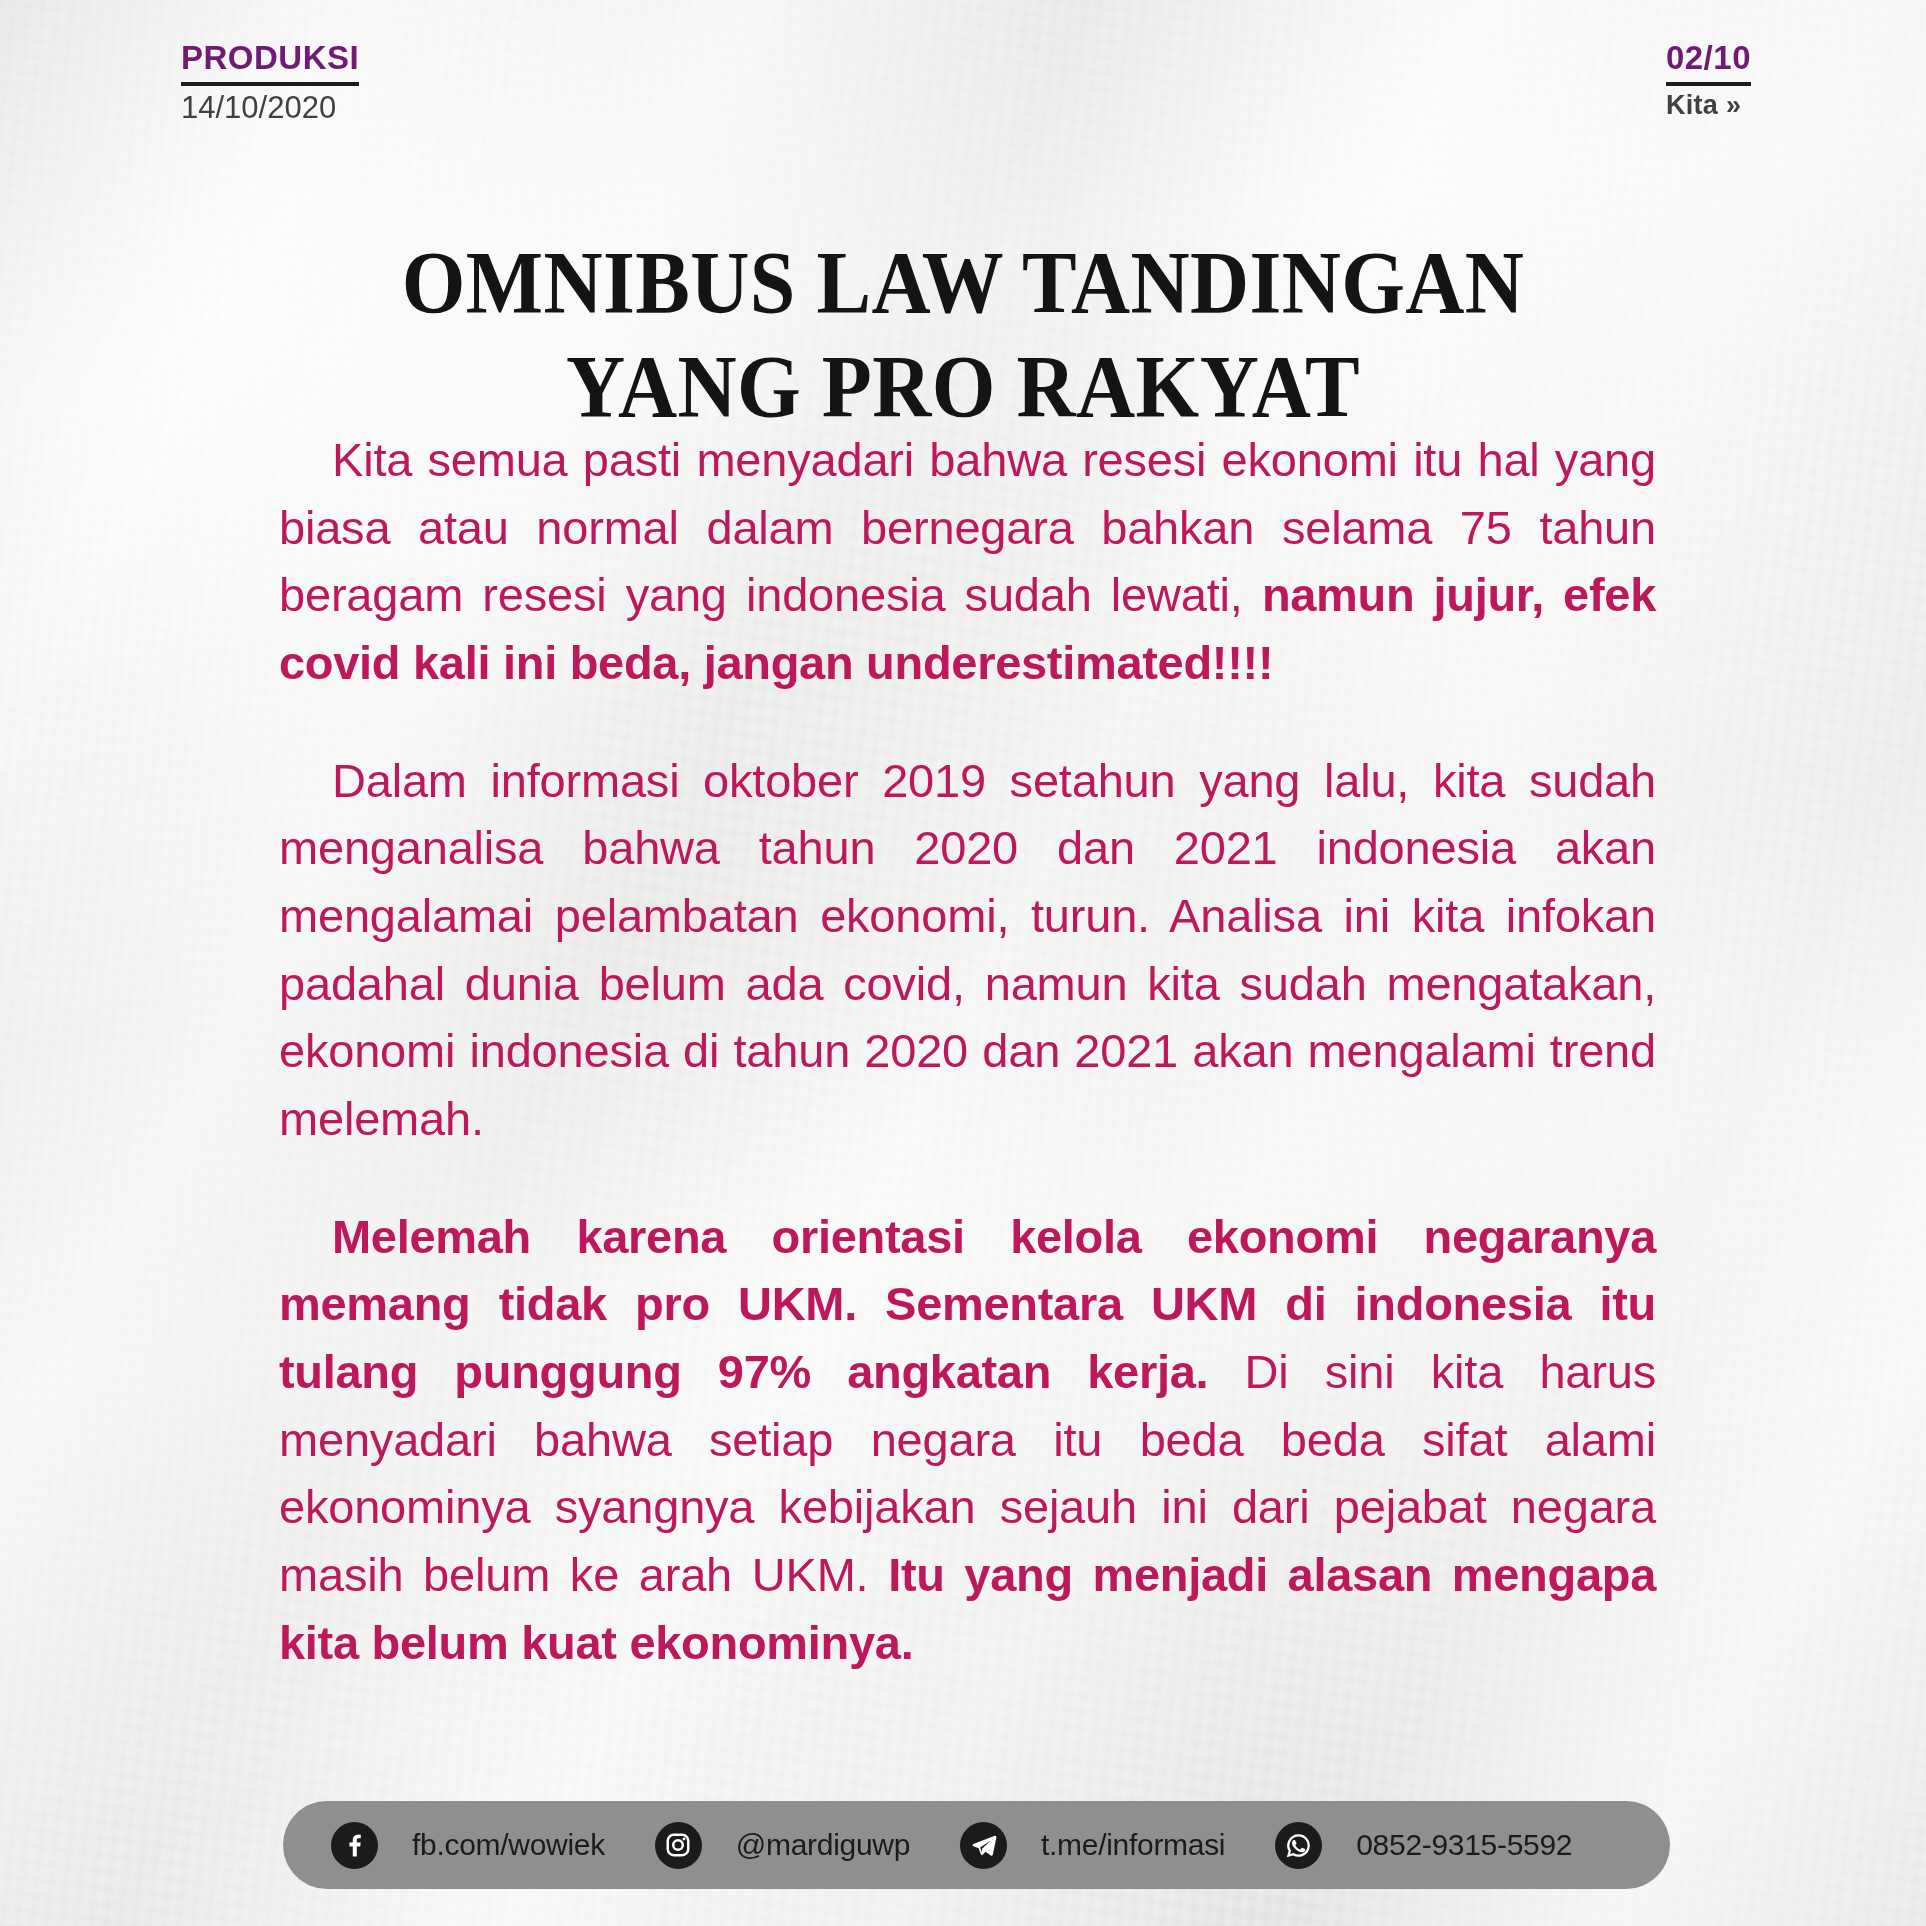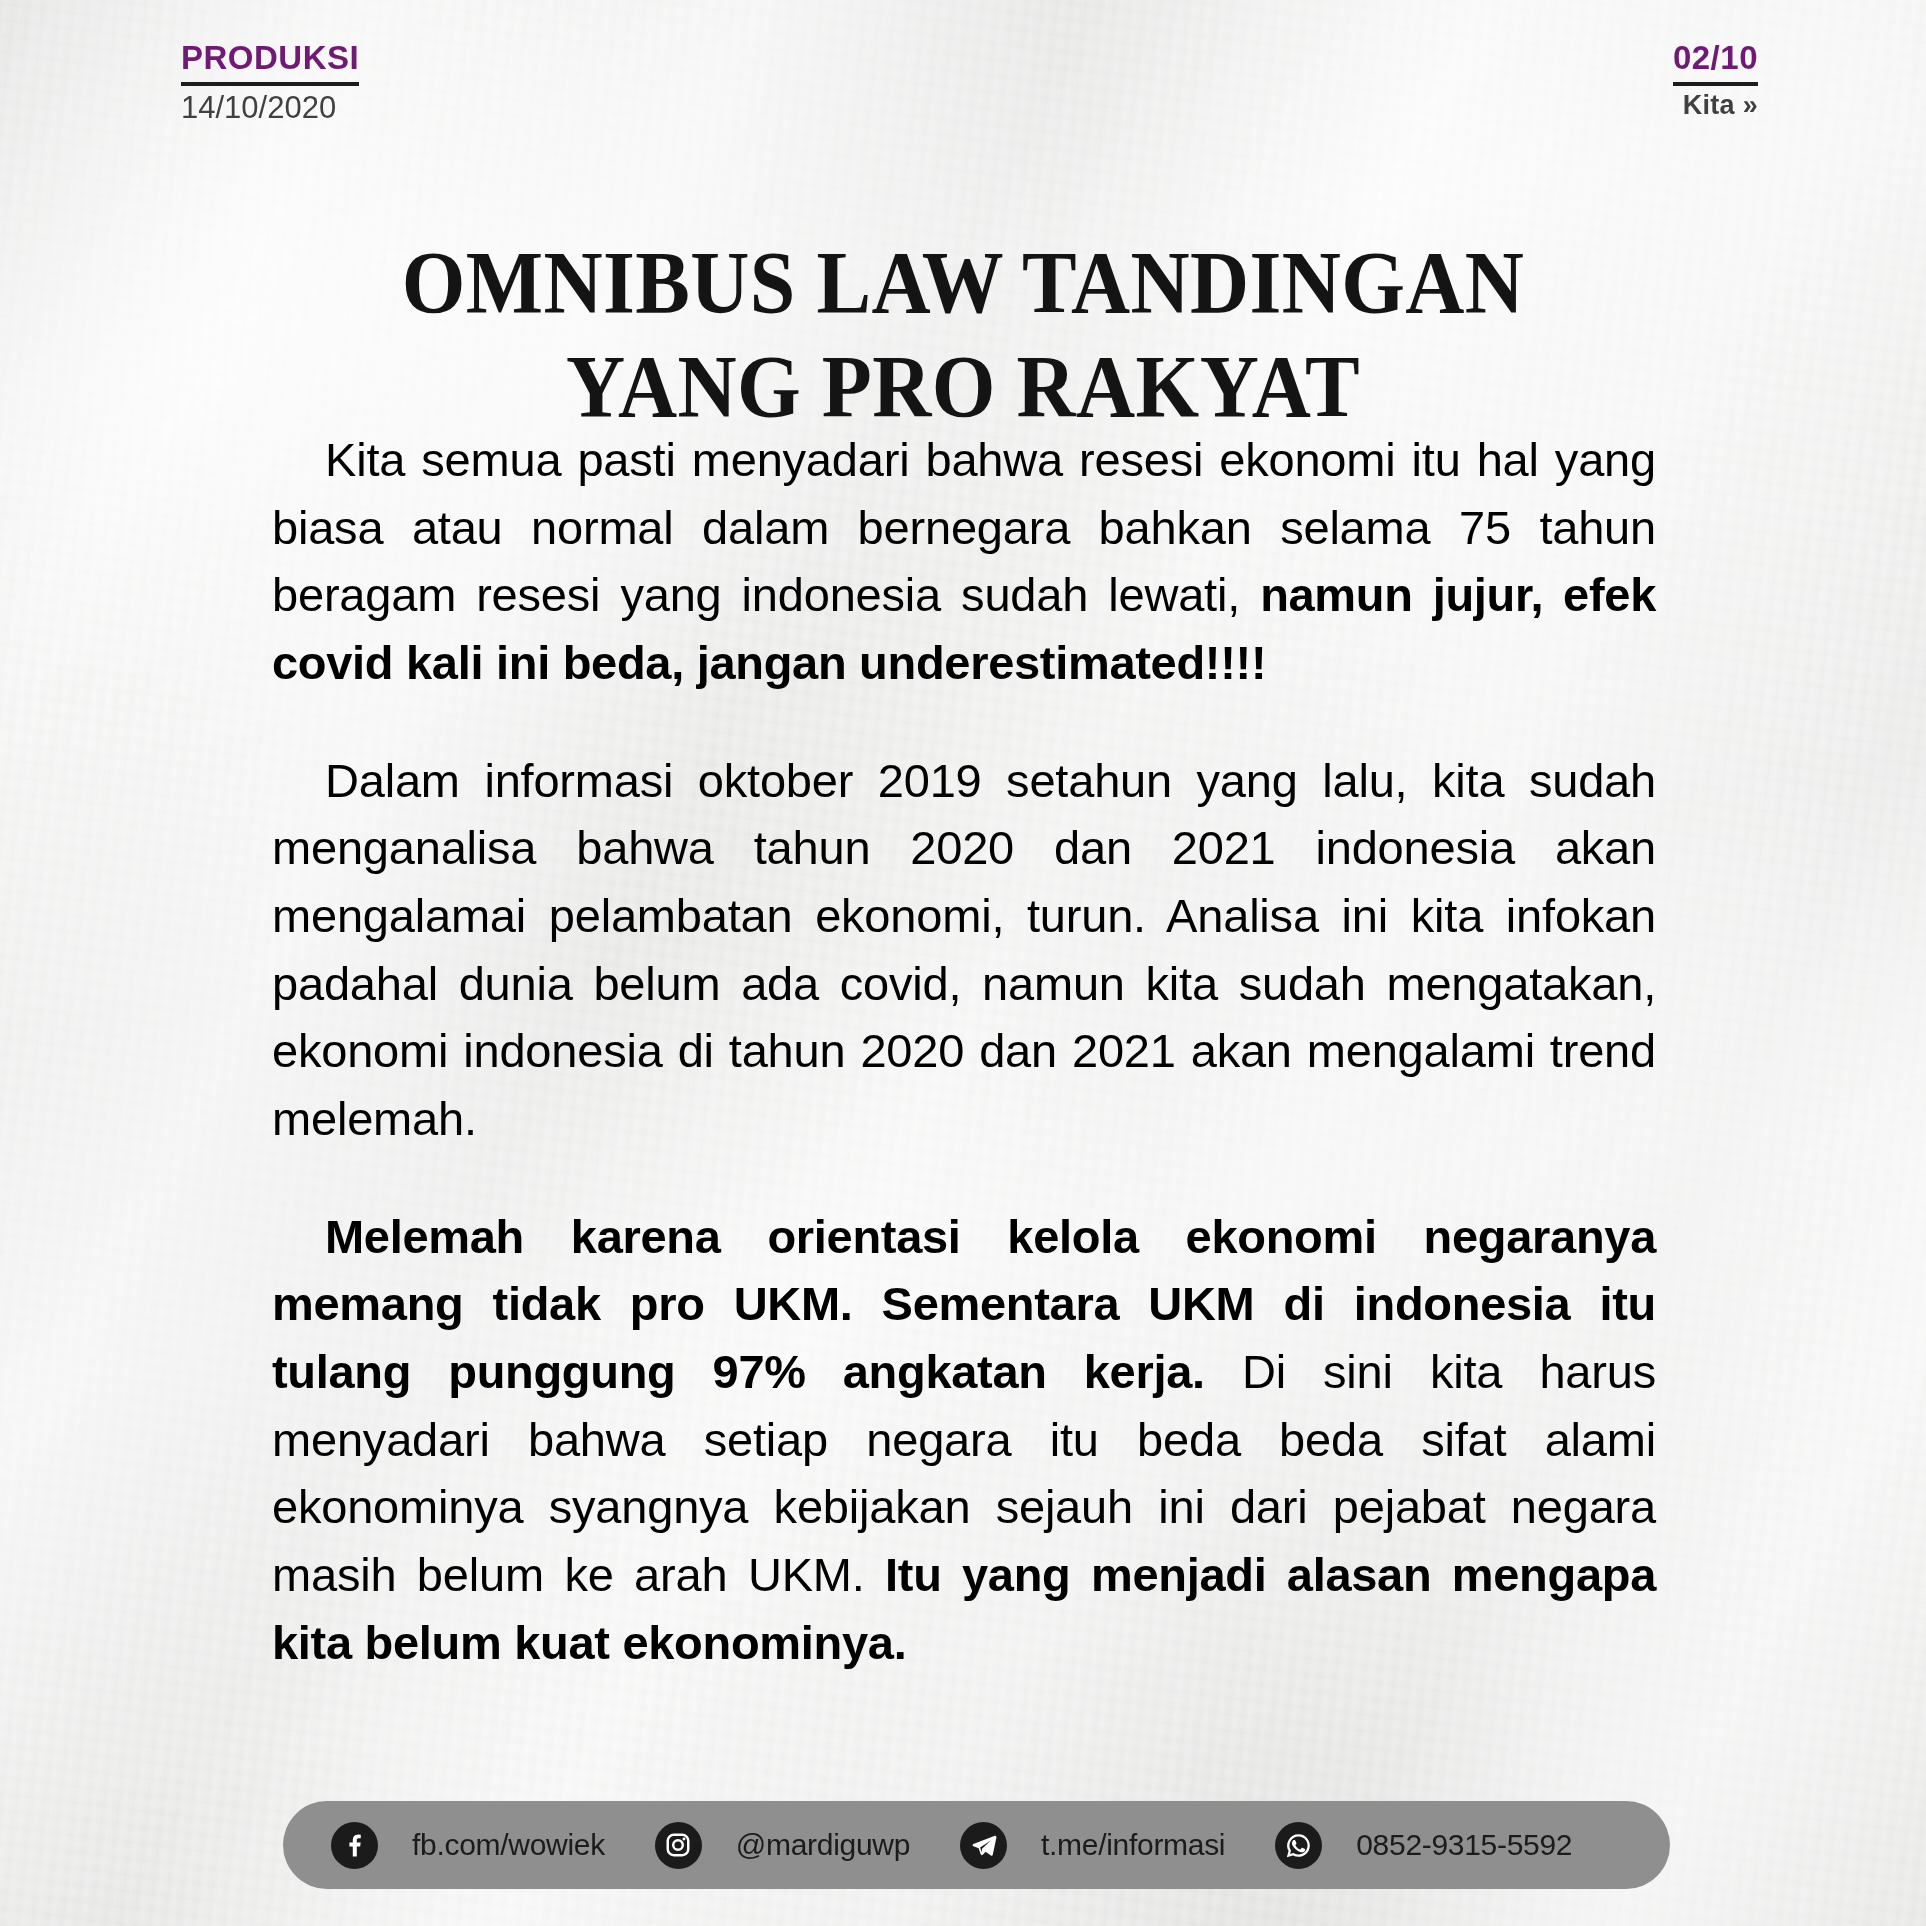--- a/index.html
+++ b/index.html
@@ -45,23 +45,22 @@
 
   
   .header-left {
     position: absolute;
     left: 181px;
     top: 41px;
     text-align: left;
   }
   .header-right {
     position: absolute;
-    right: 168px;
+    right: 175px;
     top: 41px;
-    text-align: right;
   }
 
   .kicker {
     font-size: 33px;
     font-weight: 700;
     letter-spacing: 0.5px;
     line-height: 1.05;
     color: #701a75;
     white-space: nowrap;
   }
@@ -107,22 +106,22 @@
     left: 272px;
     top: 426px;
     width: 1384px;
   }
   .para {
     text-align: justify;
     text-justify: inter-word;
     font-size: 47px;
     line-height: 1.44;
     font-weight: 400;
-    color: #000000;
-    margin: 0 0 50px 0;
+    color: #be185d;
+    margin: 0 0 50px 7px;
     letter-spacing: -0.2px;
   }
   .para:last-child { margin-bottom: 0; }
   .para .indent { display: inline-block; width: 53px; }
   .para b { font-weight: 700; letter-spacing: -0.3px; }
 
   
   .footer {
     position: absolute;
     left: 283px;

